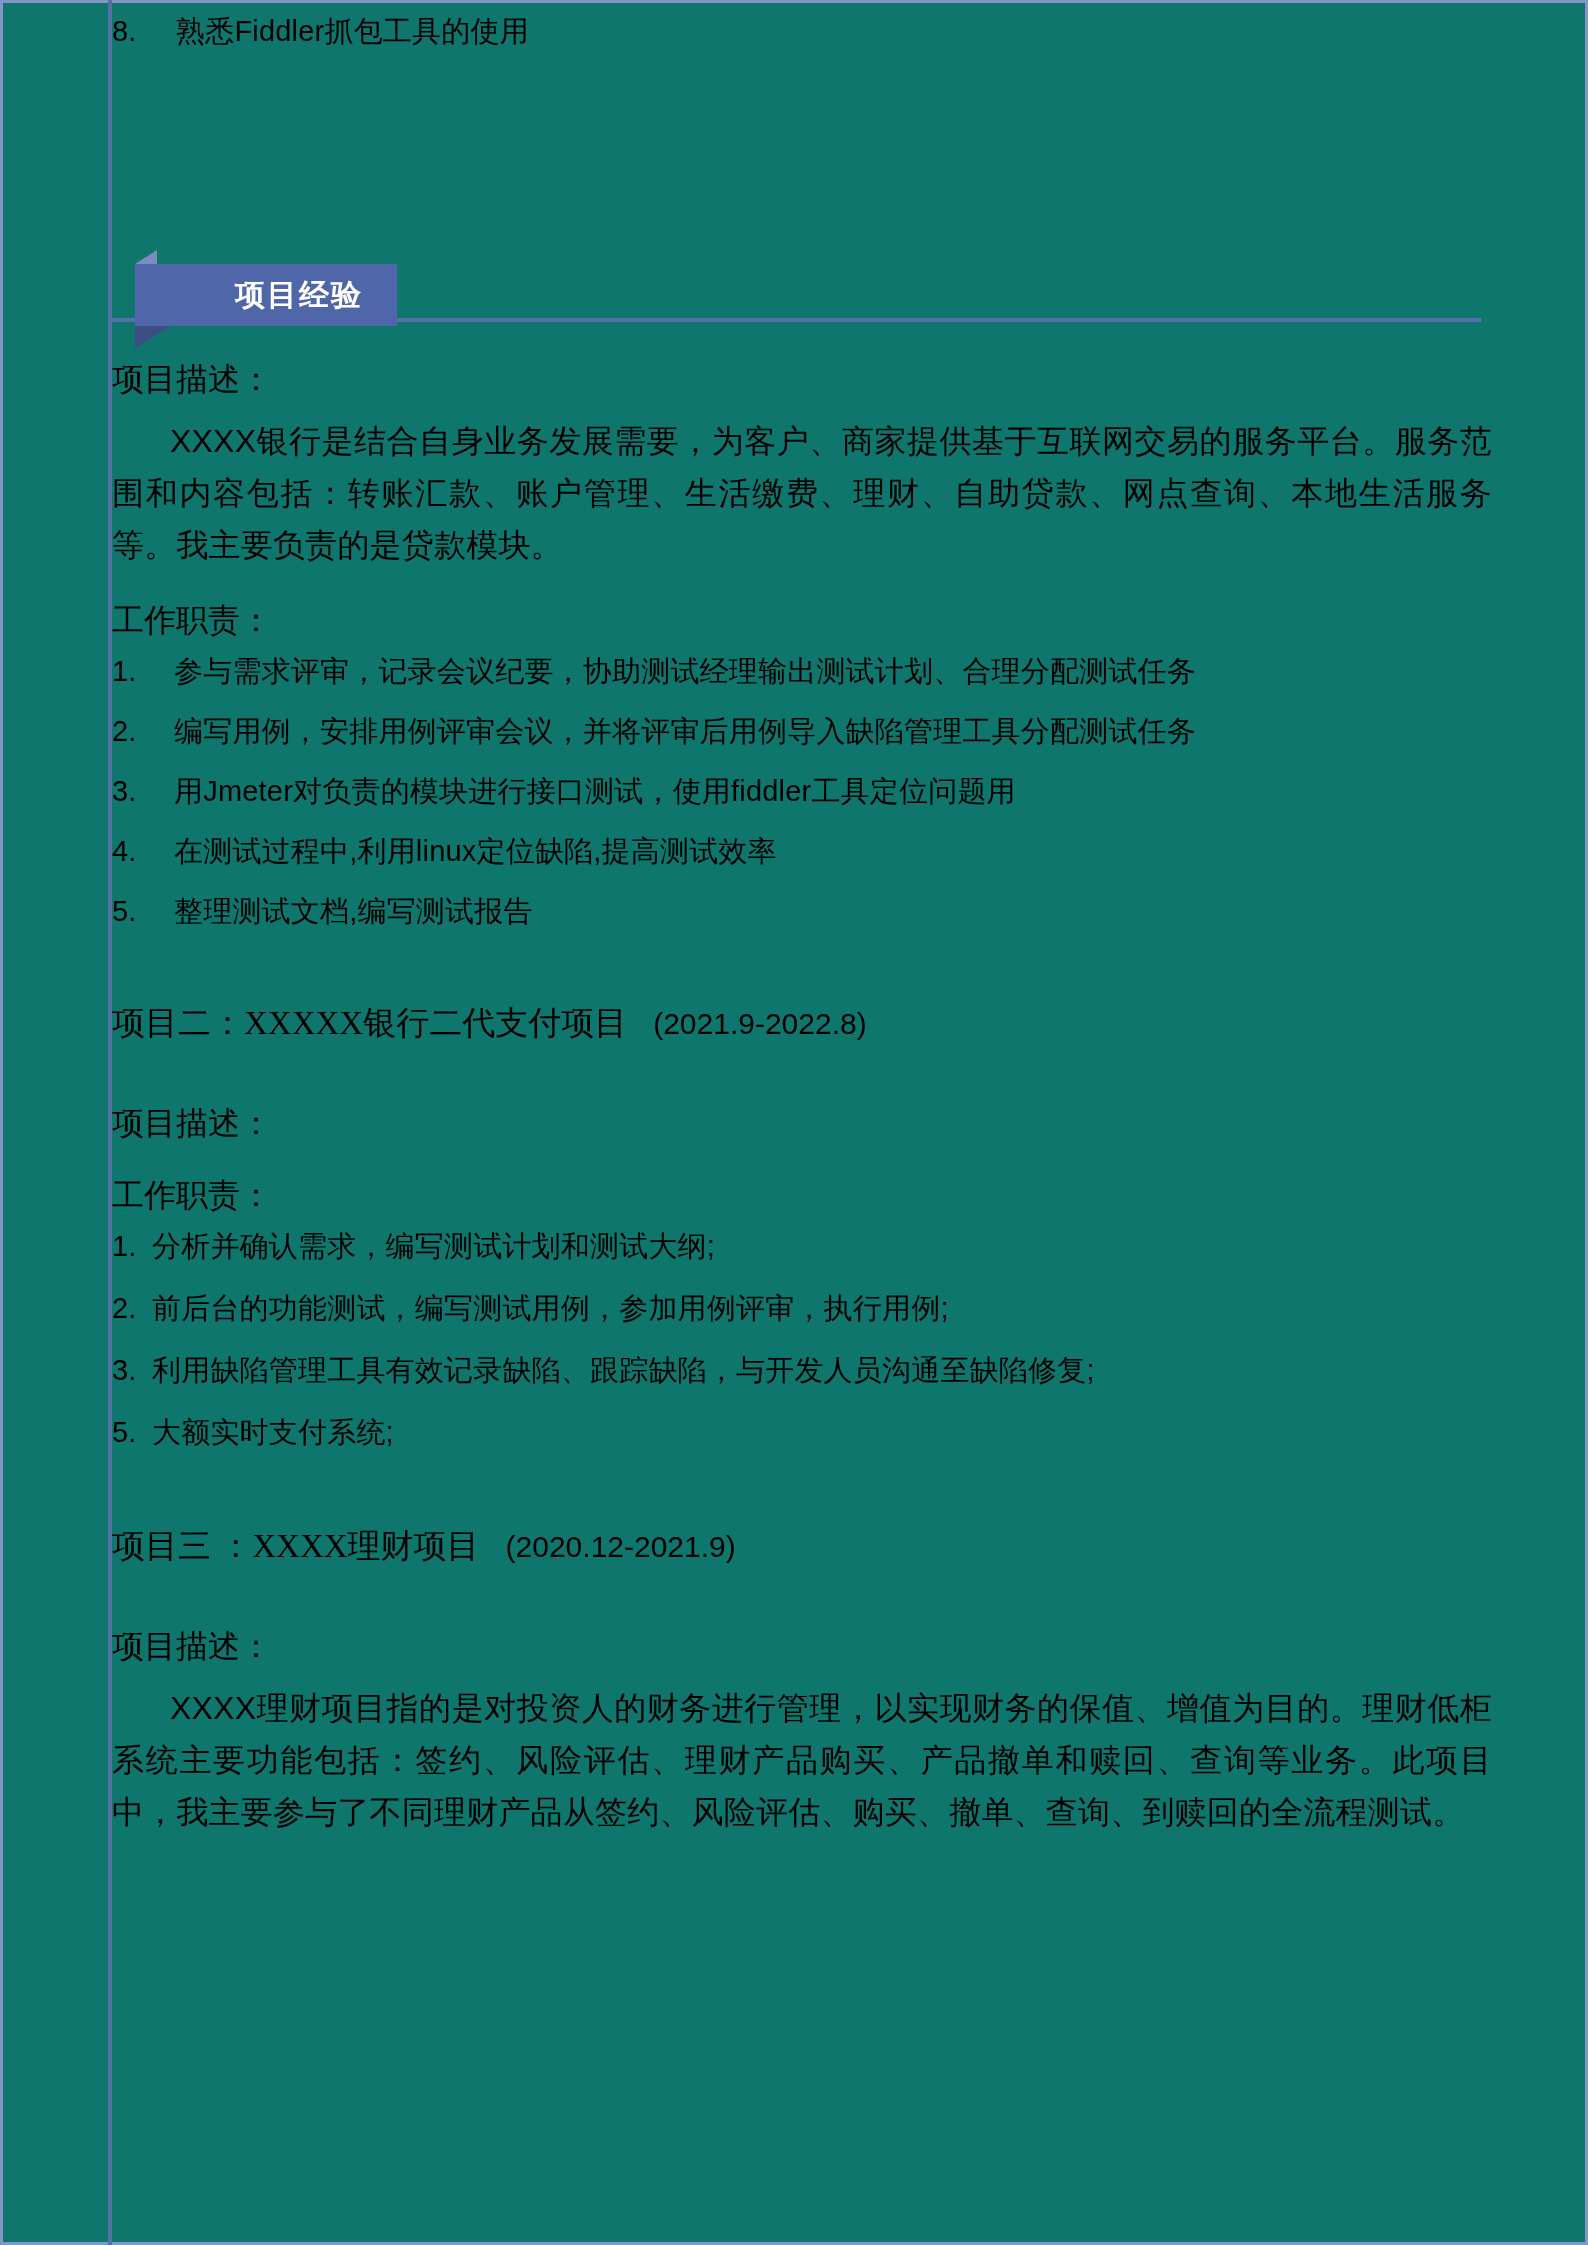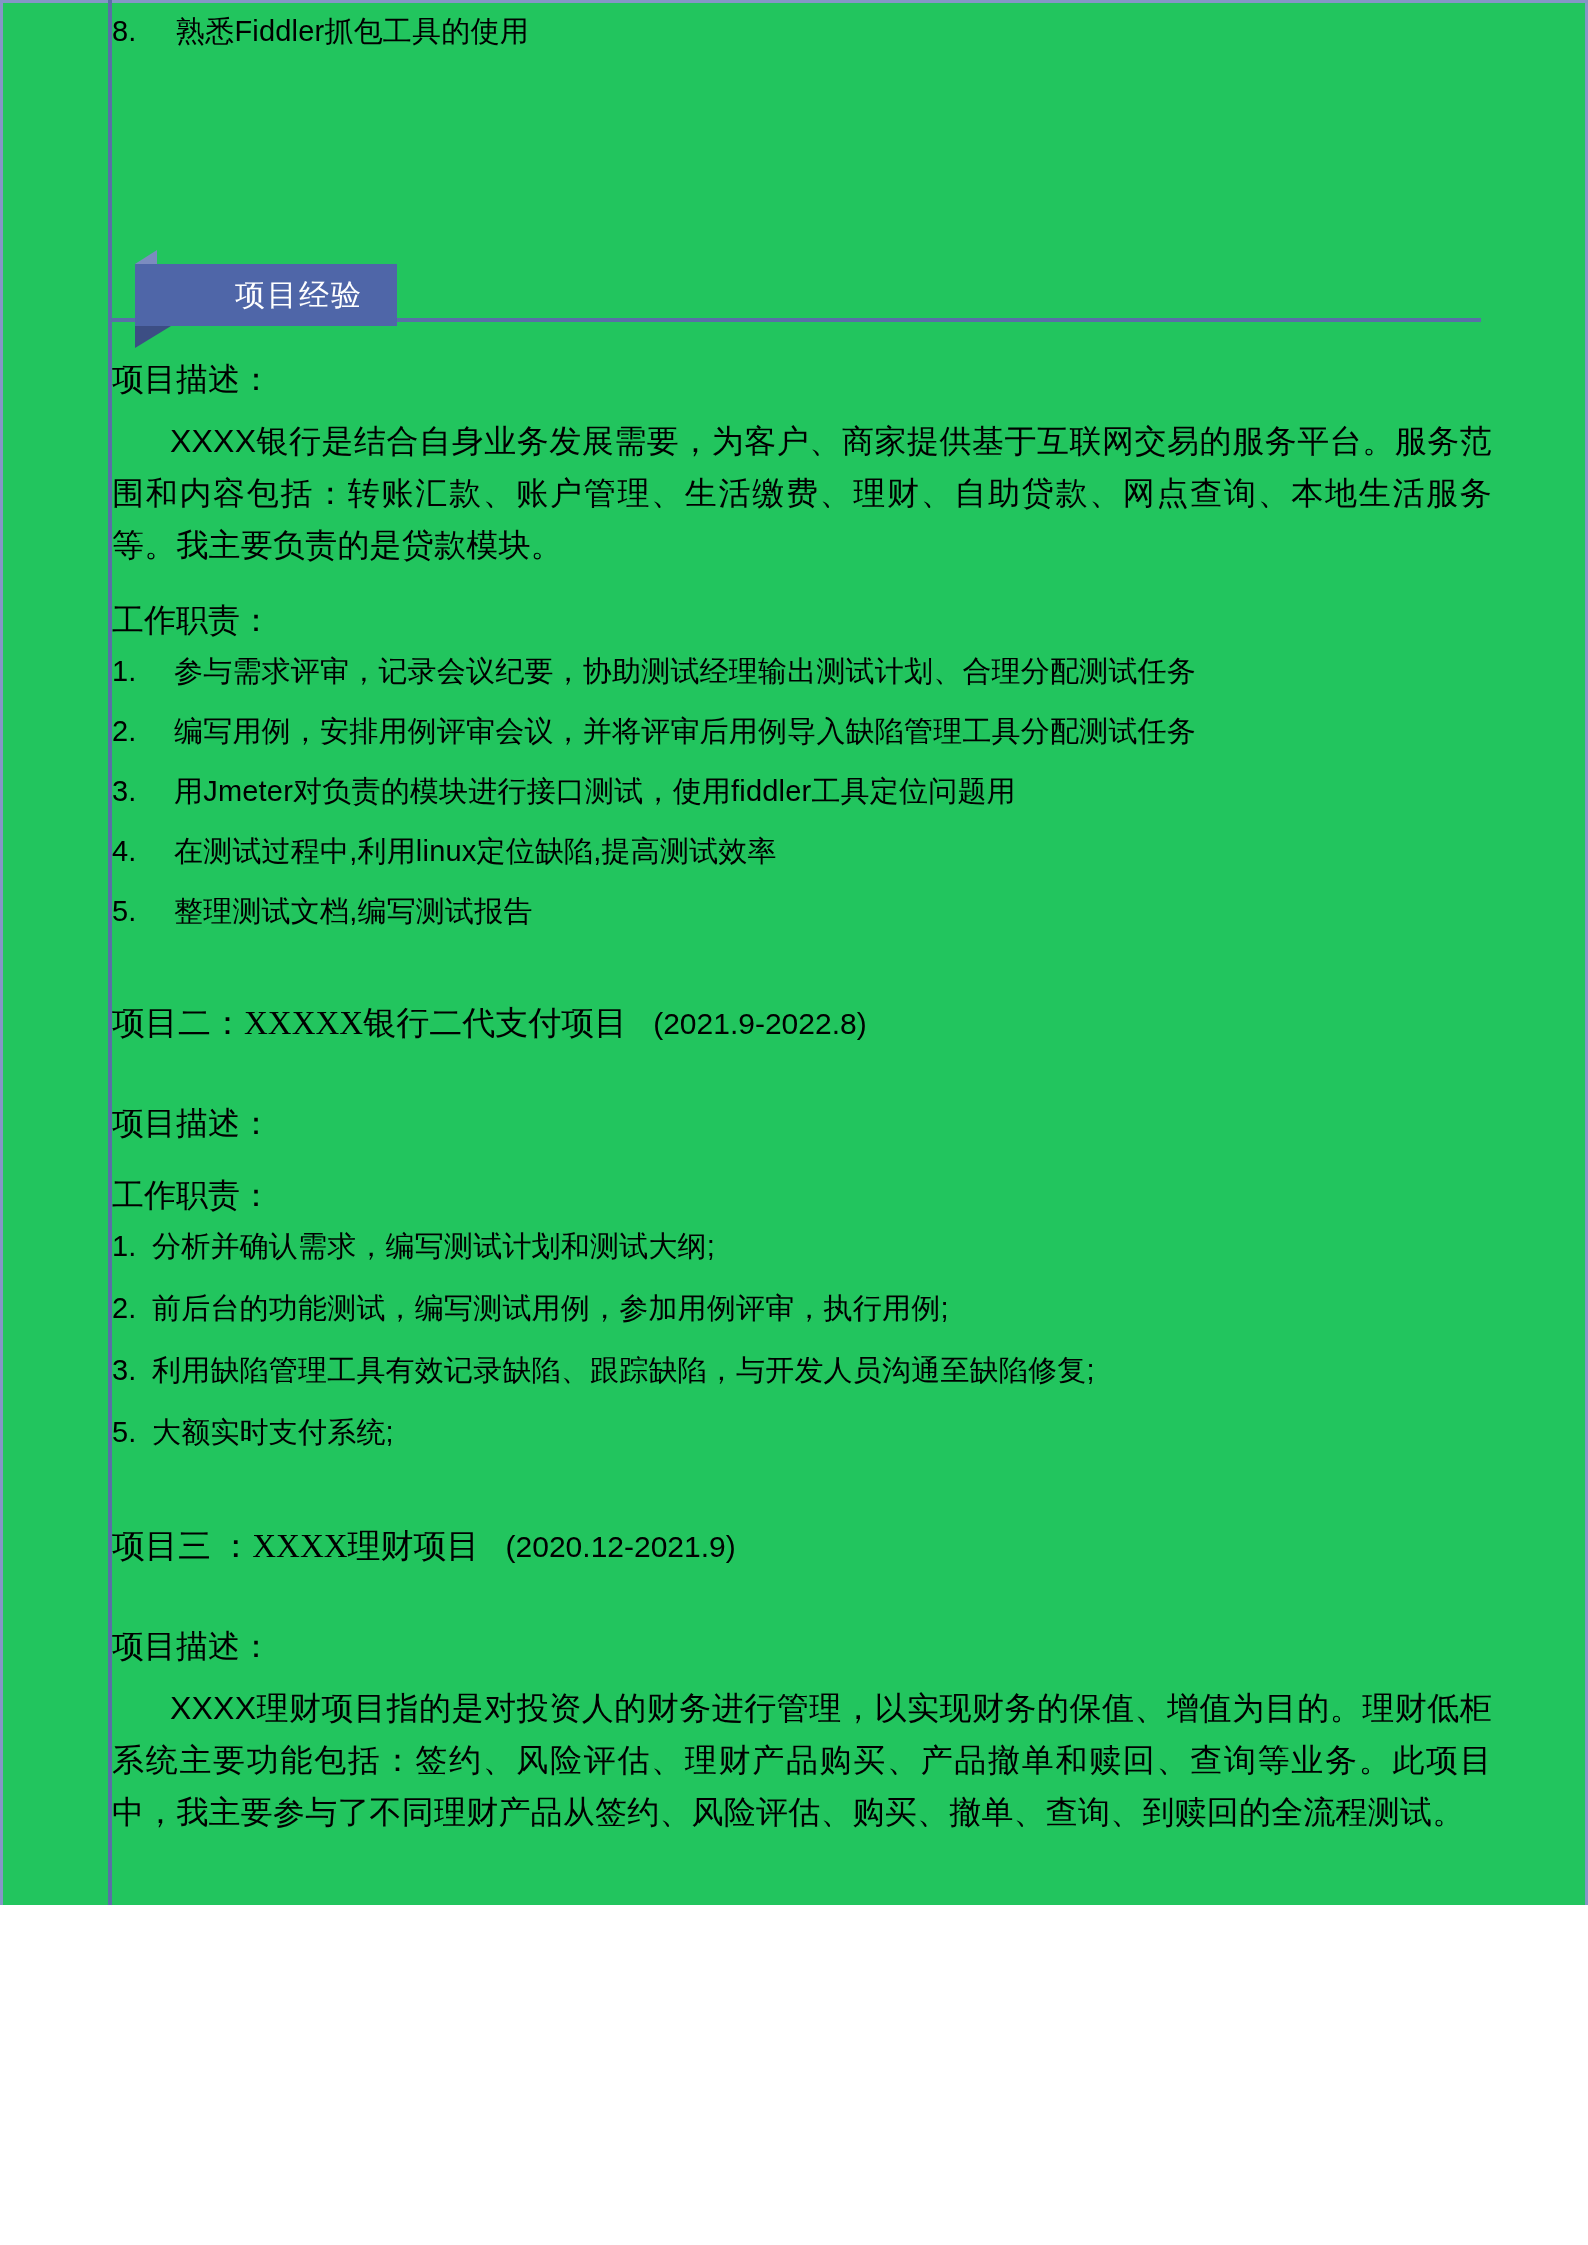--- a/index.html
+++ b/index.html
@@ -3,22 +3,22 @@
 <meta charset="utf-8">
 <style>
   html, body {
     margin: 0;
     padding: 0;
     background: #ffffff;
   }
   .page {
     position: relative;
     width: 1588px;
-    height: 1905px;
-    background: #22c55e;
+    height: 2245px;
+    background: #0f766e;
     box-sizing: border-box;
     overflow: hidden;
     font-family: "Liberation Sans", "DejaVu Sans", sans-serif;
   }
   
   .page-frame {
     position: absolute;
     left: 0; top: 0;
     width: 1588px;
     height: 2245px;
@@ -72,21 +72,21 @@
     left: 23px;
     top: 264px;
     height: 62px;
   }
   .section-banner {
     position: relative;
     display: inline-block;
     background: #4f66a8;
     color: #ffffff;
     font-size: 30px;
-    font-weight: normal;
+    font-weight: bold;
     line-height: 62px;
     height: 62px;
     padding: 0 34px 0 100px;
     letter-spacing: 2px;
     box-sizing: border-box;
     min-width: 228px;
   }
   
   .flag-top {
     position: absolute;

